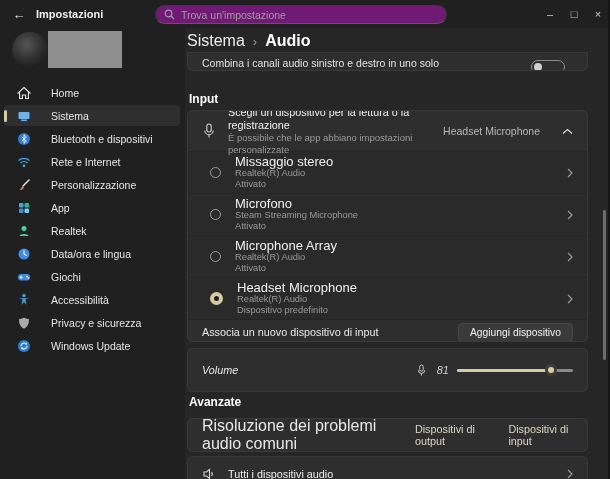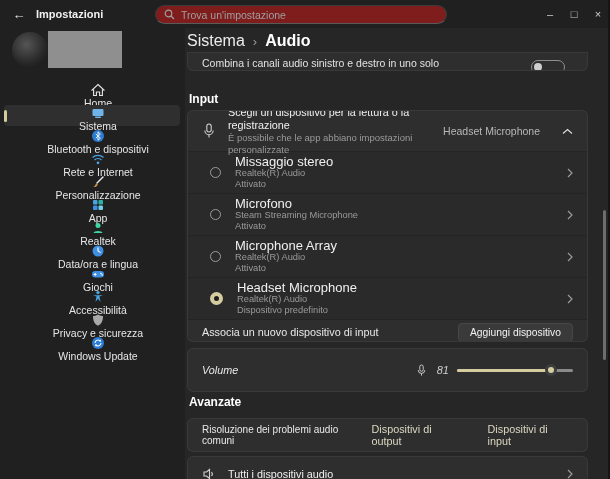--- a/index.html
+++ b/index.html
@@ -4,31 +4,31 @@
 <style>
   :root{ --accent:#d5cd9f; }
   *{margin:0;padding:0;box-sizing:border-box;font-family:"Liberation Sans","DejaVu Sans",sans-serif;}
   html,body{width:610px;height:479px;overflow:hidden;background:#202020;color:#fff;}
   .window{position:relative;width:610px;height:479px;background:#202020;}
 
   
   .titlebar{position:absolute;left:0;top:0;width:610px;height:28px;display:flex;align-items:center;}
   .back-btn{width:26px;height:22px;margin-left:6px;display:flex;align-items:center;justify-content:center;color:#e8e8e8;font-size:13px;border-radius:4px;}
   .app-title{font-size:11px;font-weight:700;margin-left:4px;color:#f0f0f0;}
-  .searchbox{position:absolute;left:155px;top:5px;width:292px;height:19px;background:#7f1d1d;border:1px solid #3a3a3a;border-bottom:1px solid #5a5a5a;border-radius:10px;display:flex;align-items:center;padding:0 8px;gap:6px;}
+  .searchbox{position:absolute;left:155px;top:5px;width:292px;height:19px;background:#701a75;border:1px solid #3a3a3a;border-bottom:1px solid #5a5a5a;border-radius:10px;display:flex;align-items:center;padding:0 8px;gap:6px;}
   .searchbox .ph{font-size:10.5px;color:#9f9f9f;}
   .winctl{position:absolute;right:0;top:0;height:28px;display:flex;}
   .winctl .wbtn{width:24px;height:28px;display:flex;align-items:center;justify-content:center;color:#cfcfcf;font-size:11px;}
 
   
   .sidebar{position:absolute;left:0;top:28px;width:185px;height:451px;background:#202020;}
   .avatar{position:absolute;left:12px;top:4px;width:36px;height:36px;border-radius:50%;background:radial-gradient(circle at 40% 35%,#555 0%,#2a2a2a 55%,#111 100%);}
   .redacted{position:absolute;left:48px;top:3px;width:74px;height:37px;background:#8f8f8f;}
   .nav{position:absolute;left:0;top:0;width:185px;height:451px;}
-  .nav-item{position:absolute;left:4px;width:176px;height:21px;border-radius:4px;display:flex;align-items:center;padding-left:12px;gap:0;flex-direction:column;}
+  .nav-item{position:absolute;left:4px;width:176px;height:21px;border-radius:4px;display:flex;align-items:center;padding-left:12px;gap:20px;}
   .nav-item .lbl{font-size:10.5px;color:#e6e6e6;white-space:nowrap;}
   .nav-item.active{background:#2f2f2f;}
   .nav-item.active::before{content:"";position:absolute;left:0;top:4.5px;width:3px;height:12px;border-radius:2px;background:var(--accent);}
   .nicon{width:15px;height:15px;flex:0 0 15px;display:flex;align-items:center;justify-content:center;}
 
   
   .content-bg{position:absolute;left:185px;top:28px;width:425px;height:451px;background:#262626;}
   .breadcrumb{position:absolute;left:187px;top:32px;display:flex;align-items:baseline;gap:8px;}
   .bc-parent{font-size:16px;color:#ececec;}
   .bc-sep{font-size:13px;color:#9a9a9a;}
@@ -72,21 +72,21 @@
   .vol-right{display:flex;align-items:center;gap:8px;}
   .vol-val{font-size:11px;color:#cfcfcf;min-width:14px;text-align:right;}
   .slider{position:relative;width:116px;height:12px;}
   .slider .track{position:absolute;left:0;top:5px;width:100%;height:3px;border-radius:2px;background:#8a8a8a;}
   .slider .fill{position:absolute;left:0;top:5px;height:3px;border-radius:2px;background:var(--accent);}
   .slider .thumb{position:absolute;top:0;width:12px;height:12px;border-radius:50%;background:var(--accent);border:3px solid #3d3d3d;transform:translateX(-6px);}
 
   
   .card4{top:366px;height:34px;}
   .card4 .inner{height:100%;display:flex;align-items:center;justify-content:space-between;padding:0 14px;}
-  .tr-lbl{font-size:10px;color:#e8e8e8;}
+  .tr-lbl{font-size:16px;color:#e8e8e8;}
   .tr-links{display:flex;gap:24px;}
   .linkbtn{font-size:10.8px;color:#dcd8c2;}
   .card5{top:404px;height:40px;border-bottom-left-radius:0;border-bottom-right-radius:0;}
   .card5 .inner{height:34px;display:flex;align-items:center;padding:0 14px;gap:12px;}
   .c5-lbl{font-size:10.8px;color:#f0f0f0;flex:1;}
 
   
   .scrollbar{position:absolute;right:3px;top:28px;width:4px;height:451px;}
   .sb-thumb{position:absolute;left:0;top:182px;width:3px;height:150px;border-radius:2px;background:#6d6d6d;}
   .win-edge{position:absolute;right:0;top:0;width:2px;height:479px;background:#161616;}

